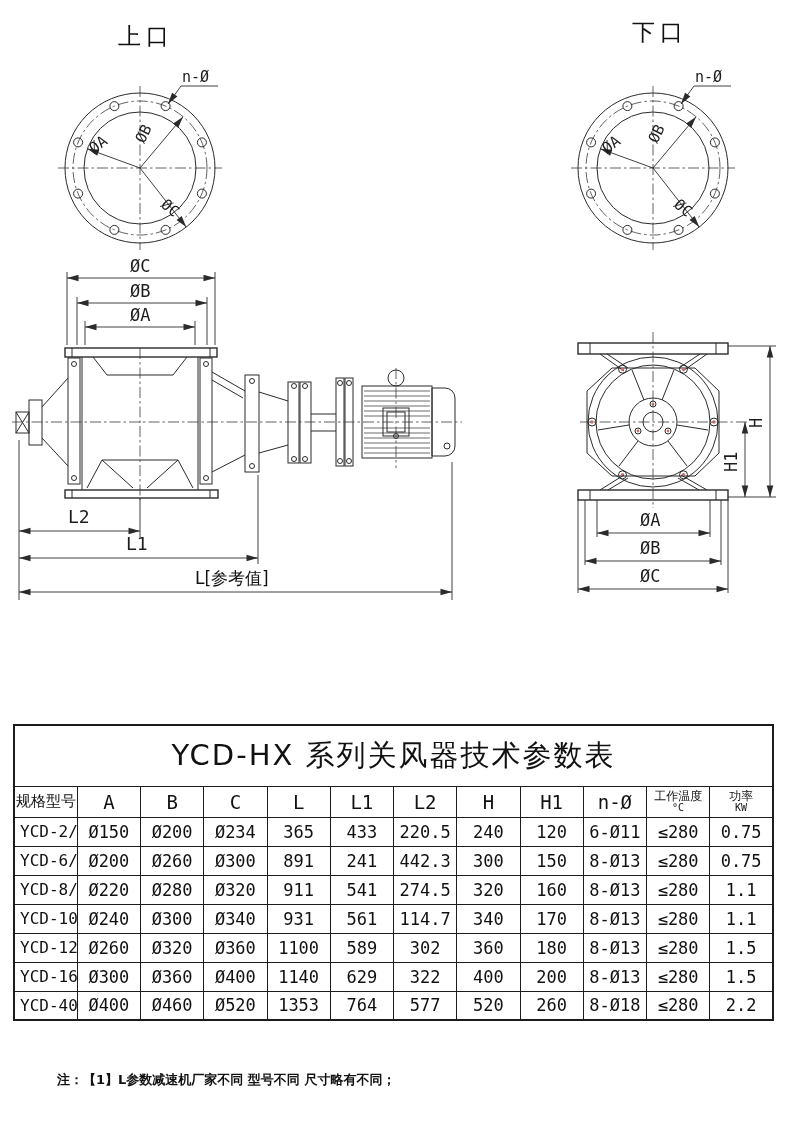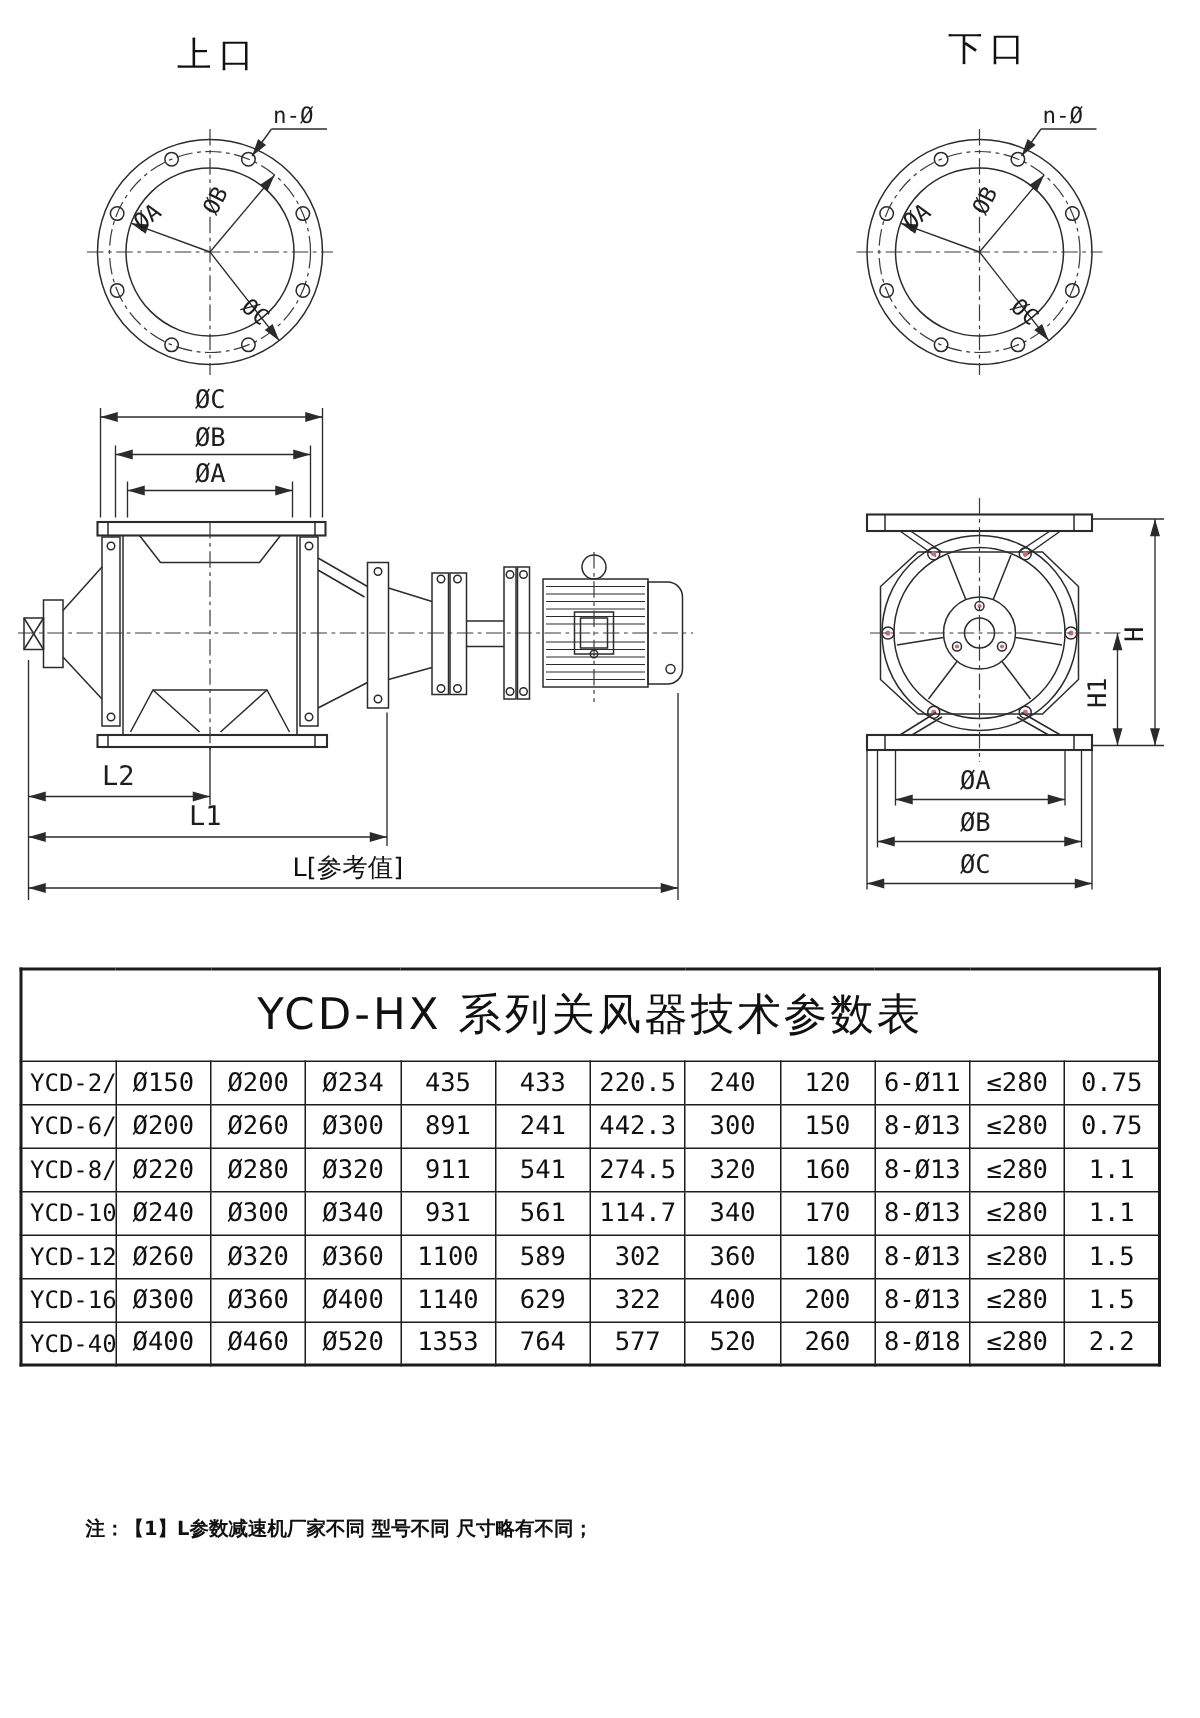--- a/index.html
+++ b/index.html
@@ -12,37 +12,37 @@
   .ln   { stroke: #2b2b2b; stroke-width: 1; fill: none; }
   .lnt  { stroke: #2b2b2b; stroke-width: 1.4; fill: none; }
   .dim  { stroke: #2b2b2b; stroke-width: 0.9; fill: none; }
   .cl   { stroke: #3a3a3a; stroke-width: 0.8; fill: none; stroke-dasharray: 11 3 2.5 3; }
   .fin  { stroke: #2b2b2b; stroke-width: 0.7; fill: none; }
   .boltdot { fill: #c96f6f; }
   text.cad  { fill: #1d1d1d; font-family: "DejaVu Sans Mono", monospace; }
   text.cjk  { fill: #111111; font-family: "DejaVu Sans", sans-serif; }
 
   
-  #spec-table-wrap { position: absolute; left: 13px; top: 645px; width: 761px; }
+  #spec-table-wrap { position: absolute; left: 13px; top: 724px; width: 761px; }
   table#spec-table { width: 761px; border-collapse: collapse; table-layout: fixed;
     border: 2px solid #1c1c1c; background: #ffffff; }
   #spec-table td, #spec-table th { border: 1px solid #1c1c1c; color: #111;
     font-weight: normal; overflow: hidden; white-space: nowrap; }
   #spec-table .title-cell { height: 61px; text-align: center; vertical-align: middle;
     font-size: 29px; letter-spacing: 2px; font-family: "DejaVu Sans", sans-serif; }
   #spec-table thead th { height: 31px; text-align: center; vertical-align: middle;
     font-size: 19px; }
   #spec-table thead th .hdr-main { font-size: 12px; line-height: 12px; font-family: "DejaVu Sans", sans-serif; }
   #spec-table thead th .hdr-sub  { font-size: 10px; line-height: 11px; font-family: "DejaVu Sans Mono", monospace; }
   #spec-table thead th.cn { font-size: 15px; font-family: "DejaVu Sans", sans-serif; }
   #spec-table tbody td { height: 29px; text-align: center; font-size: 17px; }
   #spec-table tbody td.model { text-align: left; padding-left: 5px; font-size: 16px; }
 
   
-  #notes { position: absolute; left: 57px; top: 1010px; color: #111;
+  #notes { position: absolute; left: 57px; top: 1070px; color: #111;
     font-family: "DejaVu Sans", sans-serif; font-weight: bold; font-size: 13px; line-height: 20px; }
   #notes .n2 { padding-left: 26px; }
 </style>
 </head>
 <body>
 
 <div id="sheet">
 
 <svg id="drawing-svg" width="800" height="660" viewBox="0 0 800 660">
   <defs>
@@ -306,28 +306,48 @@
     <text class="cad" x="737" y="472" font-size="17" transform="rotate(-90 737 472)">H1</text>
   </g>
 </svg>
 
 <div id="spec-table-wrap">
   <table id="spec-table">
     <thead>
       <tr>
         <td class="title-cell" id="title-cell" colspan="12">YCD-HX 系列关风器技术参数表</td>
       </tr>
+      <tr id="header-row">
+            <th class="cn" style="width: 92px;">规格型号</th>
+            <th style="width: 60px;">A</th>
+            <th style="width: 60px;">B</th>
+            <th style="width: 62px;">C</th>
+            <th style="width: 61px;">L</th>
+            <th style="width: 57px;">L1</th>
+            <th style="width: 62px;">L2</th>
+            <th style="width: 58px;">H</th>
+            <th style="width: 58px;">H1</th>
+            <th style="width: 69px;">n-Ø</th>
+            <th class="cn" style="width: 61px;">
+              <div class="hdr-main">工作温度</div>
+              <div class="hdr-sub">°C</div>
+            </th>
+            <th class="cn" style="width: 60px;">
+              <div class="hdr-main">功率</div>
+              <div class="hdr-sub">KW</div>
+            </th>
+          </tr>
     </thead>
     <tbody id="table-body">
           <tr>
             <td class="model">YCD-2/160</td>
             <td>Ø150</td>
             <td>Ø200</td>
             <td>Ø234</td>
-            <td>435</td>
+            <td>365</td>
             <td>433</td>
             <td>220.5</td>
             <td>240</td>
             <td>120</td>
             <td>6-Ø11</td>
             <td>≤280</td>
             <td>0.75</td>
           </tr>
           <tr>
             <td class="model">YCD-6/200</td>

